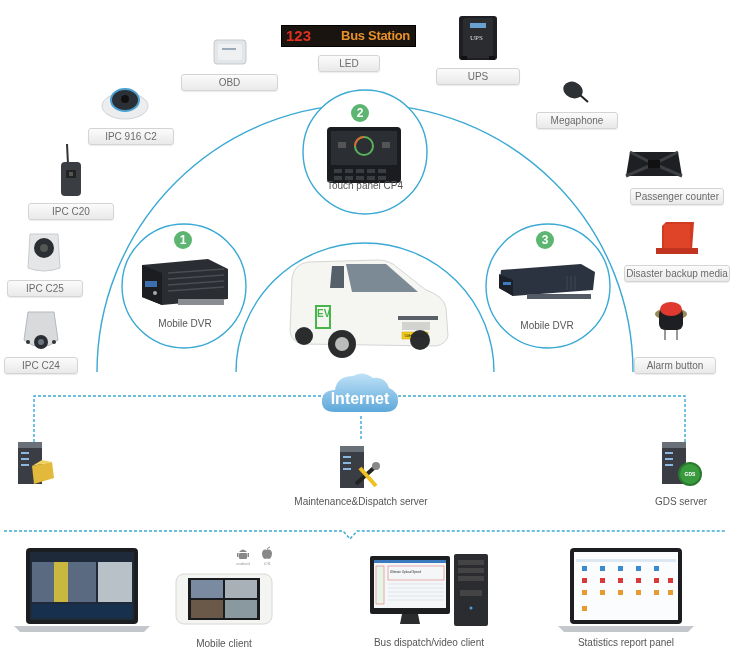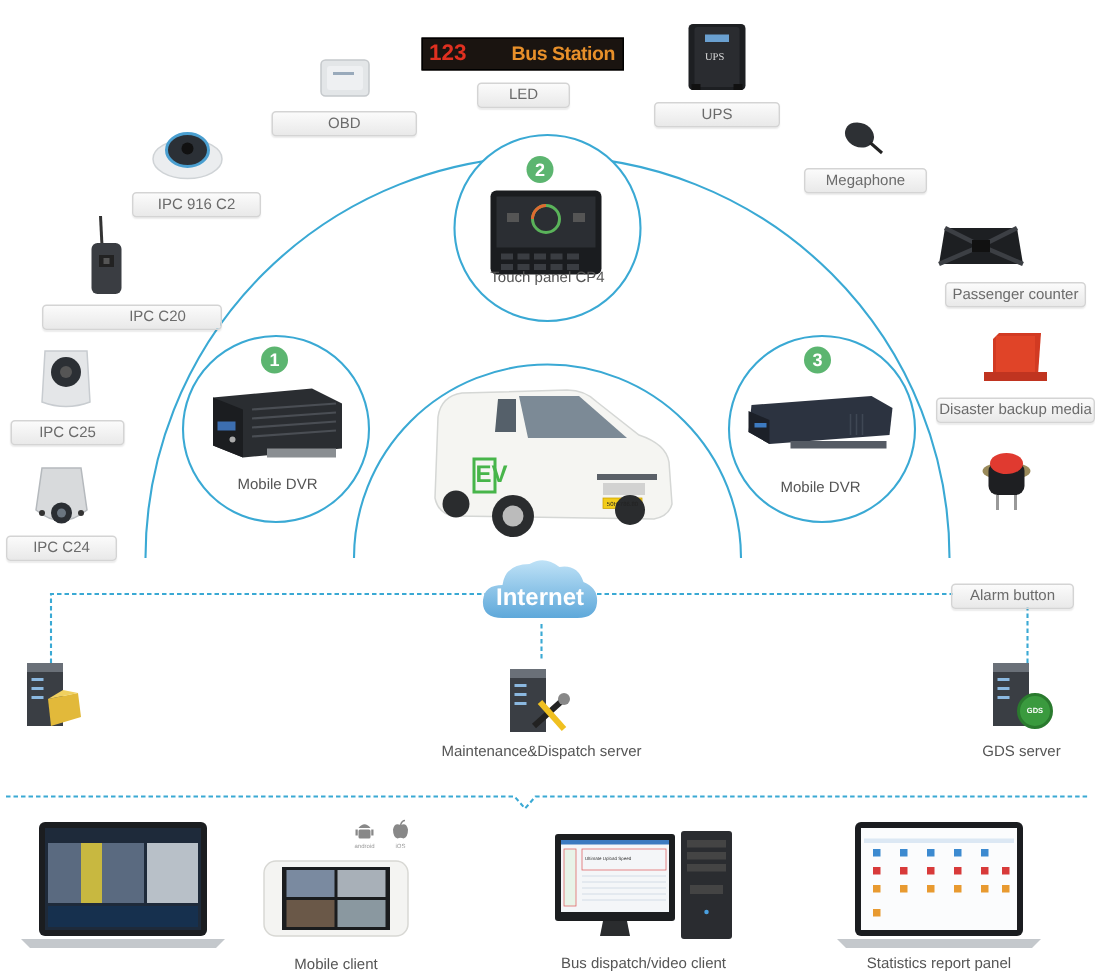--- a/index.html
+++ b/index.html
@@ -70,21 +70,21 @@
 <div class="pill" style="left:88px;top:128px;width:84px;">IPC 916 C2</div>
 
 <div class="dev" style="left:58px;top:142px;width:26px;height:56px;">
   <svg width="26" height="56">
     <line x1="9" y1="2" x2="10" y2="22" stroke="#333" stroke-width="2"></line>
     <rect x="3" y="20" width="20" height="34" rx="4" fill="#3a3d42"></rect>
     <rect x="8" y="28" width="10" height="8" fill="#222"></rect>
     <rect x="11" y="30" width="4" height="4" fill="#555"></rect>
   </svg>
 </div>
-<div class="pill" style="left:28px;top:203px;width:84px;padding-left:34px;">IPC C20</div>
+<div class="pill" style="left:28px;top:203px;width:84px;">IPC C20</div>
 
 <div class="dev" style="left:24px;top:230px;width:40px;height:44px;">
   <svg width="40" height="44">
     <path d="M6 4 L34 4 L36 38 Q20 44 4 38 Z" fill="#e4e6e8" stroke="#c8ccd0"></path>
     <circle cx="20" cy="18" r="10" fill="#2b2f34"></circle>
     <circle cx="20" cy="18" r="4" fill="#555"></circle>
   </svg>
 </div>
 <div class="pill" style="left:7px;top:280px;width:74px;">IPC C25</div>
 
@@ -127,21 +127,21 @@
 
 <div class="dev" style="left:654px;top:298px;width:34px;height:44px;">
   <svg width="34" height="44">
     <ellipse cx="17" cy="16" rx="16" ry="6" fill="#9a8a5a"></ellipse>
     <rect x="5" y="10" width="24" height="22" rx="6" fill="#1e1f22"></rect>
     <ellipse cx="17" cy="11" rx="11" ry="7" fill="#e03a30"></ellipse>
     <line x1="11" y1="32" x2="11" y2="42" stroke="#999" stroke-width="2"></line>
     <line x1="23" y1="32" x2="23" y2="42" stroke="#999" stroke-width="2"></line>
   </svg>
 </div>
-<div class="pill" style="left:634px;top:357px;width:80px;margin-top:32px;">Alarm button</div>
+<div class="pill" style="left:634px;top:357px;width:80px;">Alarm button</div>
 
 <div class="badge" style="left:351px;top:104px;">2</div>
 <div class="dev" style="left:326px;top:126px;width:76px;height:58px;">
   <svg width="76" height="58">
     <rect x="1" y="1" width="74" height="56" rx="4" fill="#1a1c1f"></rect>
     <rect x="5" y="5" width="66" height="34" fill="#2b2e33"></rect>
     <circle cx="38" cy="20" r="9" fill="none" stroke="#5ab35a" stroke-width="2"></circle>
     <path d="M29 20 A9 9 0 0 1 38 11" stroke="#e06a30" stroke-width="2" fill="none"></path>
     <rect x="12" y="16" width="8" height="6" fill="#555"></rect>
       <rect x="56" y="16" width="8" height="6" fill="#555"></rect>
@@ -202,21 +202,21 @@
     <path d="M60 8 L100 8 L132 36 L66 36 Z" fill="#7c8a96"></path>
     <rect x="30" y="50" width="14" height="22" fill="none" stroke="#47b54a" stroke-width="2"></rect>
     <rect x="112" y="60" width="40" height="4" fill="#5a6068"></rect>
     <rect x="116" y="66" width="28" height="8" fill="#bbb" opacity="0.6"></rect>
     <rect x="116" y="76" width="26" height="7" fill="#f2cc1a" stroke="#c9a000" stroke-width="0.5"></rect>
     <circle cx="56" cy="88" r="14" fill="#2a2c2e"></circle>
       <circle cx="56" cy="88" r="7" fill="#bbb"></circle>
     <circle cx="134" cy="84" r="10" fill="#2a2c2e"></circle>
     <circle cx="18" cy="80" r="9" fill="#2a2c2e"></circle>
   </svg>
-  <span style="position:absolute;left:31px;top:52px;font-size:16px;font-weight:bold;color:#47b54a;">EV</span>
+  <span style="position:absolute;left:31px;top:52px;font-size:10px;font-weight:bold;color:#47b54a;">EV</span>
   <span style="position:absolute;left:116px;top:76px;width:26px;font-size:4px;line-height:7px;color:#222;text-align:center;">50H-786.80</span>
 </div>
 
 <div class="dev" style="left:319px;top:368px;width:82px;height:48px;">
   <svg width="82" height="48">
     <defs>
         <linearGradient id="cg" x1="0" y1="0" x2="0" y2="1">
           <stop offset="0" stop-color="#bfe2f7"></stop>
           <stop offset="1" stop-color="#5ea8da"></stop>
         </linearGradient>

